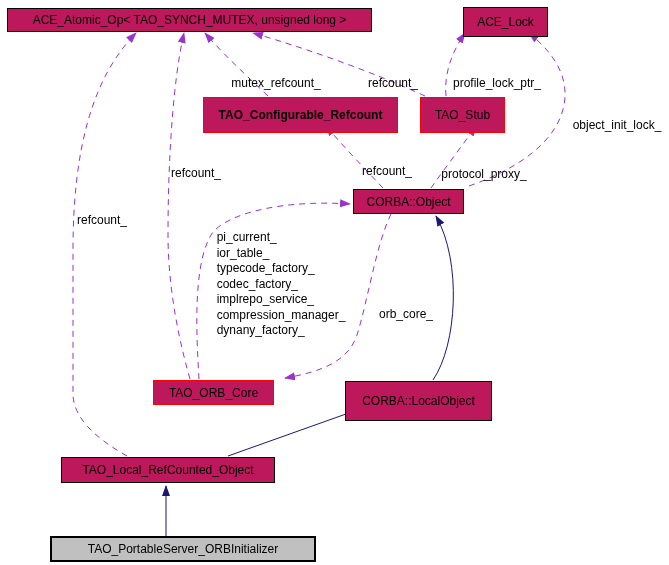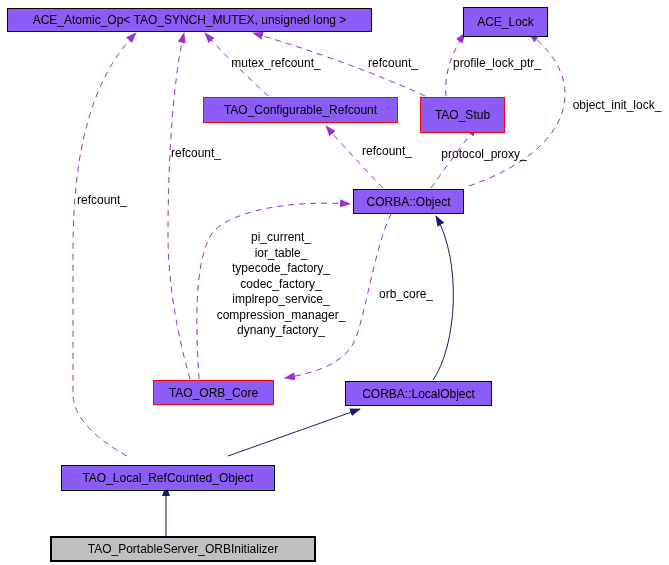--- a/index.html
+++ b/index.html
@@ -16,21 +16,21 @@
     overflow: hidden;
   }
   #edges {
     position: absolute;
     left: 0; top: 0;
     width: 669px; height: 565px;
   }
   .node {
     position: absolute;
     box-sizing: border-box;
-    background: #8b5cf6;
+    background: #be185d;
     border: 1px solid #000000;
     color: #000000;
     font-size: 12px;
     display: flex;
     align-items: center;
     justify-content: center;
     white-space: nowrap;
     cursor: pointer;
   }
   .node.red { border-color: #ff0000; }
@@ -39,28 +39,29 @@
     border-width: 2px;
     cursor: default;
   }
   .edge-label {
     position: absolute;
     transform: translate(-50%, -50%);
     color: #000000;
     font-size: 12px;
     white-space: nowrap;
     pointer-events: none;
+    margin-top: 20px;
   }
   .edge-label-block {
     position: absolute;
     transform: translateX(-50%);
     color: #000000;
     font-size: 12px;
     line-height: 15.5px;
-    text-align: center;
+    text-align: left;
     white-space: nowrap;
     pointer-events: none;
   }
 </style>
 </head>
 <body>
 
 <div id="graph">
 
   <svg id="edges" viewBox="0 0 669 565" xmlns="http://www.w3.org/2000/svg">
@@ -86,31 +87,31 @@
 
     <path d="M 433,380 C 457,345 462,262 436,216" fill="none" stroke="#191970" marker-end="url(#arrow-navy)"></path>
     <path d="M 228,456 L 360,409" fill="none" stroke="#191970" marker-end="url(#arrow-navy)"></path>
     <path d="M 166,536 L 166,486" fill="none" stroke="#191970" marker-end="url(#arrow-navy)"></path>
   </svg>
 
   <div class="node" style="left:7px; top:8px; width:365px; height:24px;">ACE_Atomic_Op&lt; TAO_SYNCH_MUTEX, unsigned long &gt;</div>
 
   <div class="node" style="left:463px; top:7px; width:85px; height:30px;">ACE_Lock</div>
 
-  <div class="node red" style="left:203px; top:97px; width:195px; height:26px;">TAO_Configurable_Refcount</div>
+  <div class="node red" style="left:203px; top:97px; width:195px; height:36px;font-weight:bold;">TAO_Configurable_Refcount</div>
 
   <div class="node red" style="left:420px; top:97px; width:85px; height:36px;">TAO_Stub</div>
 
   <div class="node" style="left:353px; top:189px; width:111px; height:25px;">CORBA::Object</div>
 
   <div class="node red" style="left:153px; top:380px; width:121px; height:25px;">TAO_ORB_Core</div>
 
-  <div class="node" style="left:345px; top:381px; width:147px; height:25px;text-align:right;">CORBA::LocalObject</div>
+  <div class="node" style="left:345px; top:381px; width:147px; height:40px;text-align:right;">CORBA::LocalObject</div>
 
-  <div class="node" style="left:61px; top:457px; width:214px; height:26px;margin-top:8px;">TAO_Local_RefCounted_Object</div>
+  <div class="node" style="left:61px; top:457px; width:214px; height:26px;">TAO_Local_RefCounted_Object</div>
 
   <div class="node focus" style="left:50px; top:536px; width:266px; height:26px;">TAO_PortableServer_ORBInitializer</div>
 
   <div class="edge-label" style="left:102px; top:200px;">refcount_</div>
 
   <div class="edge-label" style="left:196px; top:153px;">refcount_</div>
 
   <div class="edge-label" style="left:276px; top:63px;">mutex_refcount_</div>
 
   <div class="edge-label" style="left:393px; top:63px;">refcount_</div>

